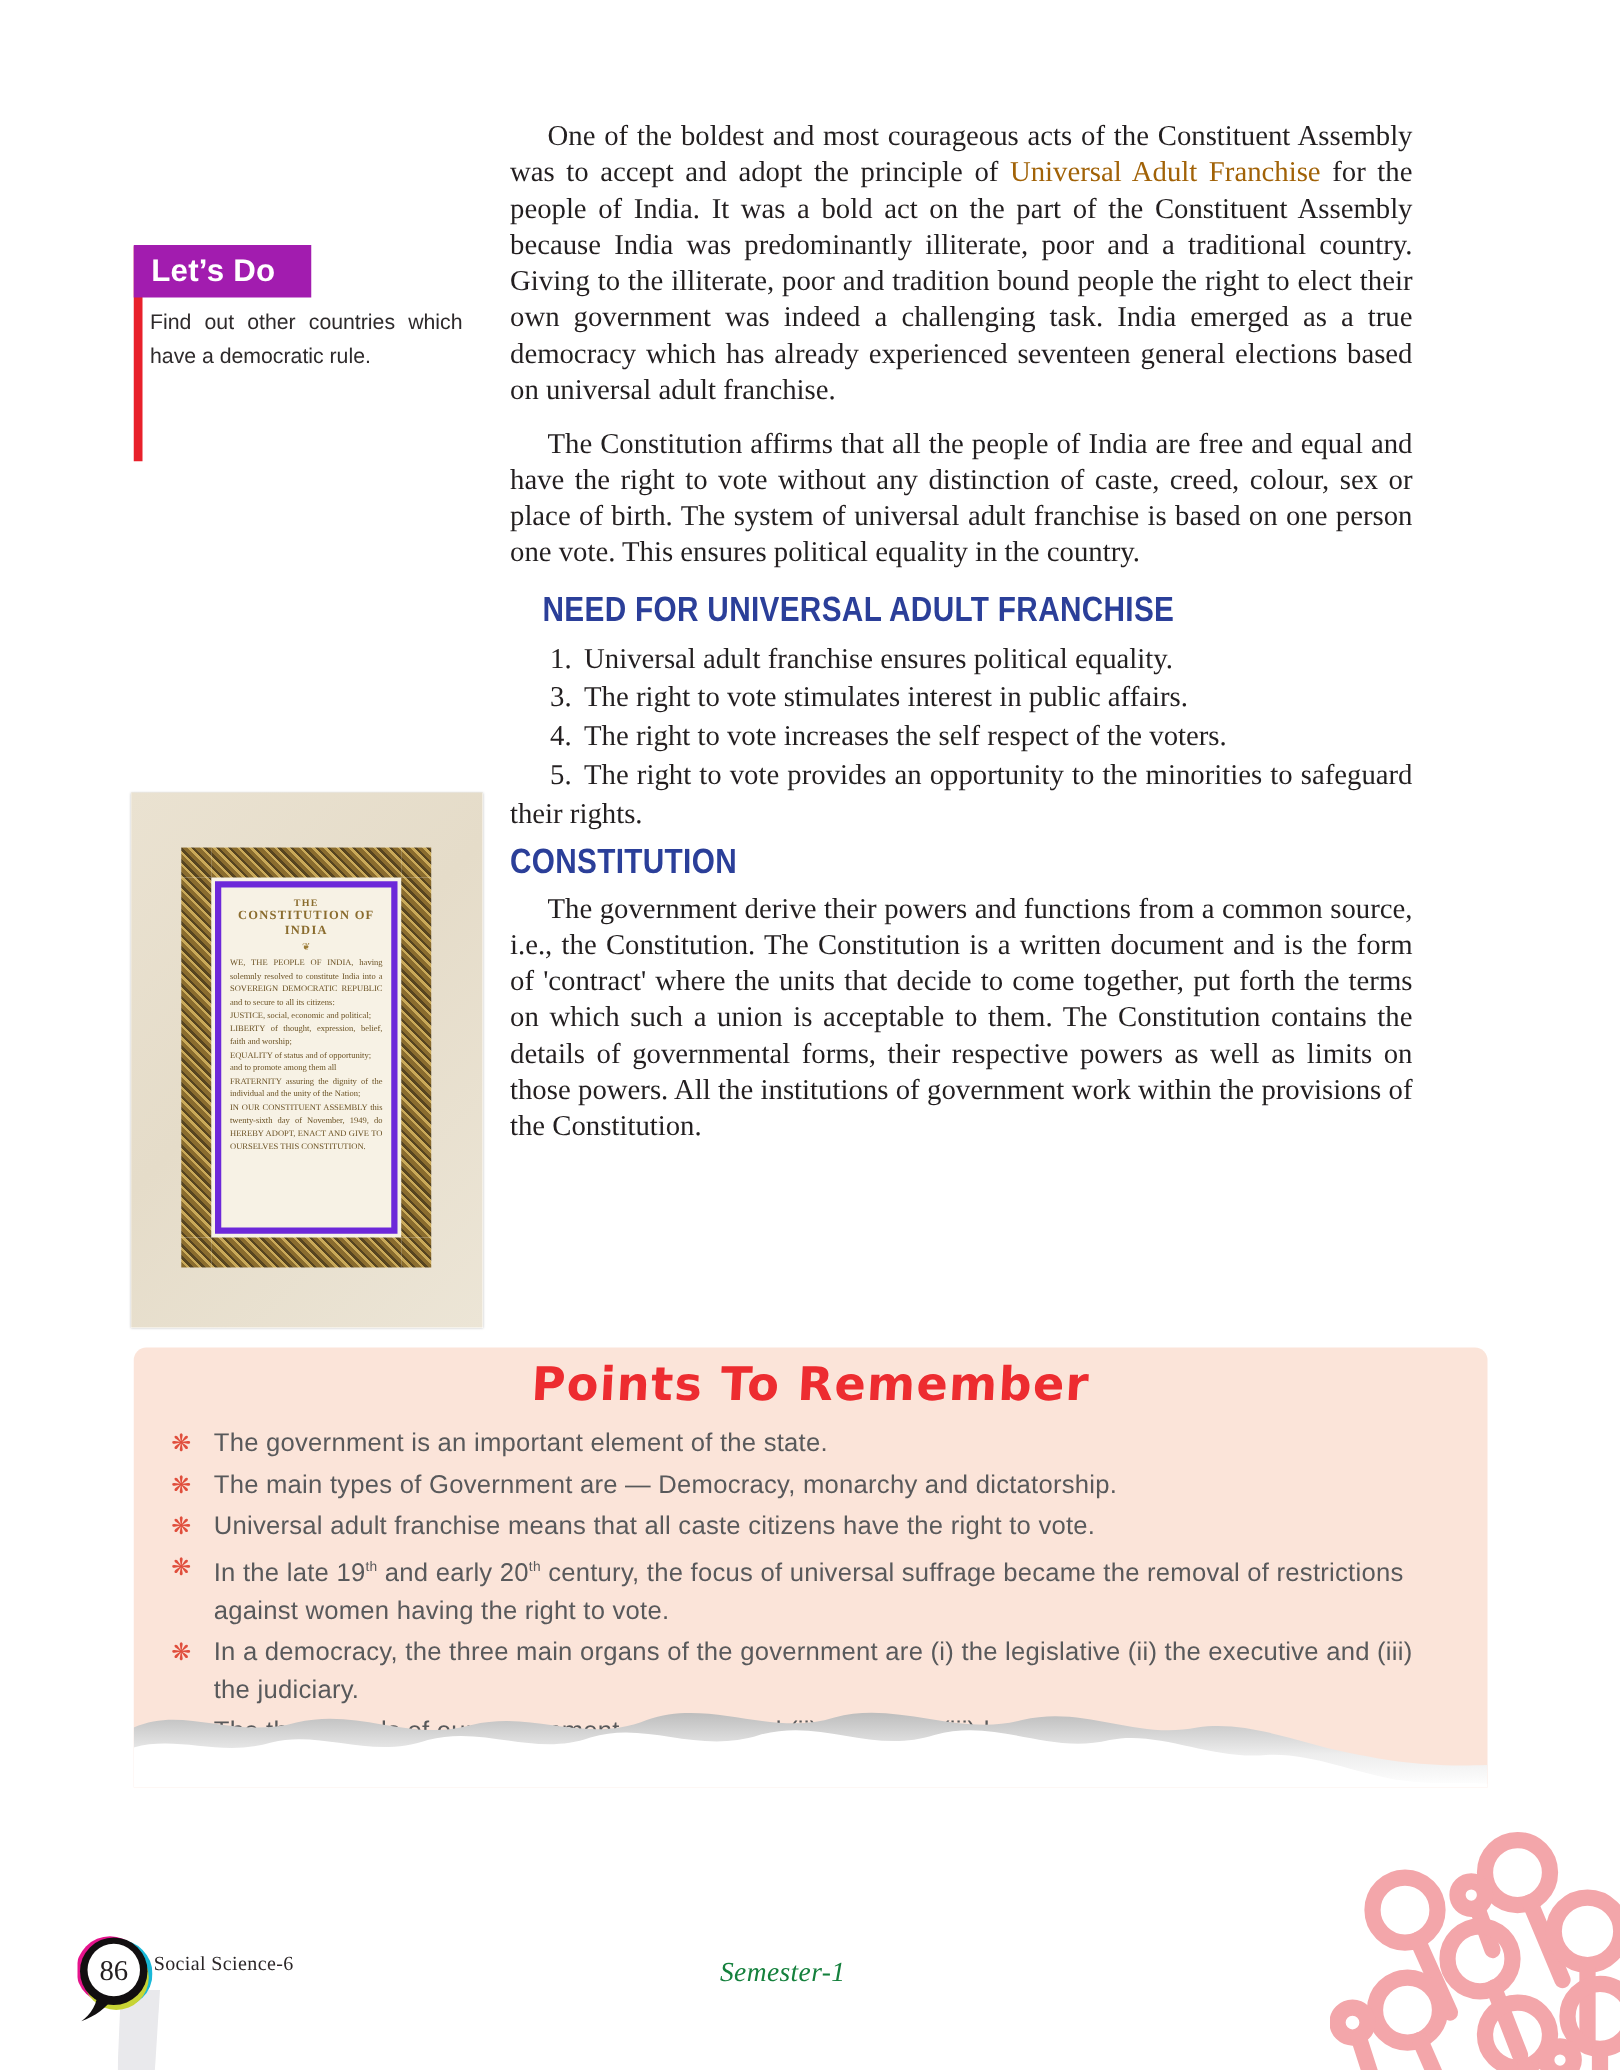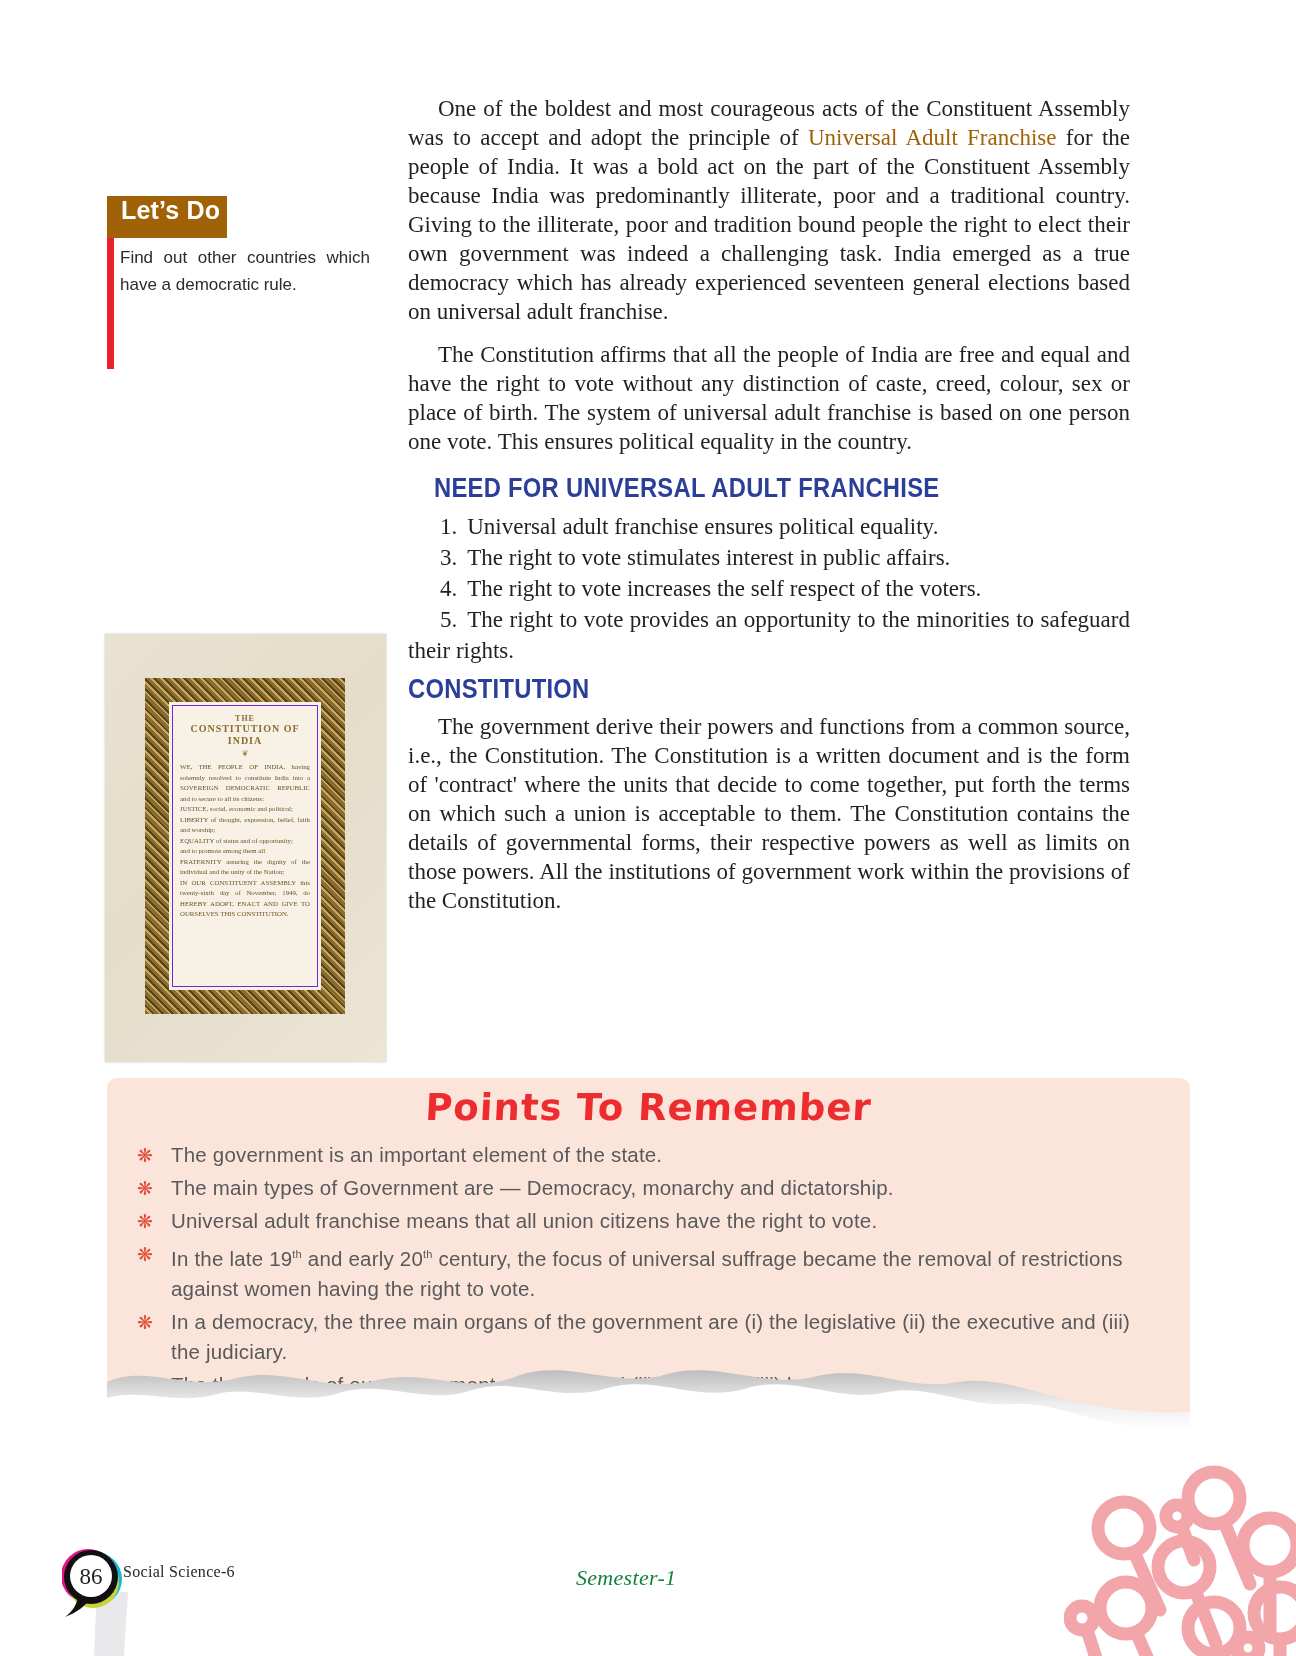--- a/index.html
+++ b/index.html
@@ -3,22 +3,22 @@
 <meta charset="utf-8">
 <style>
   html,body{margin:0;padding:0;}
   body{
     width:1296px;height:1656px;position:relative;background:#ffffff;
     font-family:"Liberation Serif","DejaVu Serif",serif;color:#231f20;overflow:hidden;
   }
   
   .letsdo-bar{position:absolute;left:107px;top:197px;width:7px;height:172px;background:#e8212b;}
   .letsdo-box{
-    position:absolute;left:107px;top:196px;width:120px;height:42px;background:#a16207;
-    display:flex;align-items:flex-start;padding-left:14px;box-sizing:border-box;
+    position:absolute;left:107px;top:196px;width:142px;height:42px;background:#a21caf;
+    display:flex;align-items:center;padding-left:14px;box-sizing:border-box;
   }
   .letsdo-box span{
     color:#ffffff;font-family:"Liberation Sans",sans-serif;font-weight:bold;
     font-size:25px;letter-spacing:.2px;
   }
   .letsdo-text{
     position:absolute;left:120px;top:244px;width:250px;
     font-family:"Liberation Sans",sans-serif;font-size:17px;line-height:27px;
     color:#2e2a2b;text-align:justify;
   }
@@ -45,21 +45,21 @@
     box-shadow:0 0 2px rgba(0,0,0,.25);
   }
   .photo .frame{
     position:absolute;left:40px;top:44px;width:200px;height:336px;box-sizing:border-box;
     border:24px solid #9b7b36;
     border-image:repeating-linear-gradient(45deg,#8a6c2e 0,#8a6c2e 3px,#c9a959 3px,#c9a959 5px,#564420 5px,#564420 7px) 24;
     background:#f7f2e5;
   }
   .photo .inner{
     position:absolute;left:3px;top:3px;right:3px;bottom:3px;
-    border:1px solid #6d28d9;padding:8px 7px 0 7px;overflow:hidden;
+    border:5px solid #6d28d9;padding:8px 7px 0 7px;overflow:hidden;
   }
   .c-title{color:#8a6c2e;text-align:center;font-weight:bold;letter-spacing:1px;}
   .c-title .t1{font-size:8px;line-height:9px;}
   .c-title .t2{font-size:10px;line-height:12px;}
   .c-orn{color:#9b7b36;text-align:center;font-size:8px;line-height:9px;margin:2px 0 4px 0;}
   .c-line{color:#6b5224;font-size:6.8px;line-height:10.5px;text-align:justify;}
   
   .points{
     position:absolute;left:107px;top:1078px;width:1083px;height:352px;
     background:#fbe4d9;border-radius:10px 10px 0 0;
@@ -141,21 +141,21 @@
   <div class="p-row">
     <span class="p-ico">❋</span>
     <div class="p-txt">The government is an important element of the state.</div>
   </div>
   <div class="p-row">
     <span class="p-ico">❋</span>
     <div class="p-txt">The main types of Government are — Democracy, monarchy and dictatorship.</div>
   </div>
   <div class="p-row">
     <span class="p-ico">❋</span>
-    <div class="p-txt">Universal adult franchise means that all union citizens have the right to vote.</div>
+    <div class="p-txt">Universal adult franchise means that all caste citizens have the right to vote.</div>
   </div>
   <div class="p-row">
     <span class="p-ico">❋</span>
     <div class="p-txt"><span>In the late 19</span><sup>th</sup><span> and early 20</span><sup>th</sup><span> century, the focus of universal suffrage became the removal of restrictions against women having the right to vote.</span></div>
   </div>
   <div class="p-row">
     <span class="p-ico">❋</span>
     <div class="p-txt">In a democracy, the three main organs of the government are (i) the legislative (ii) the executive and (iii) the judiciary.</div>
   </div>
   <div class="p-row">

